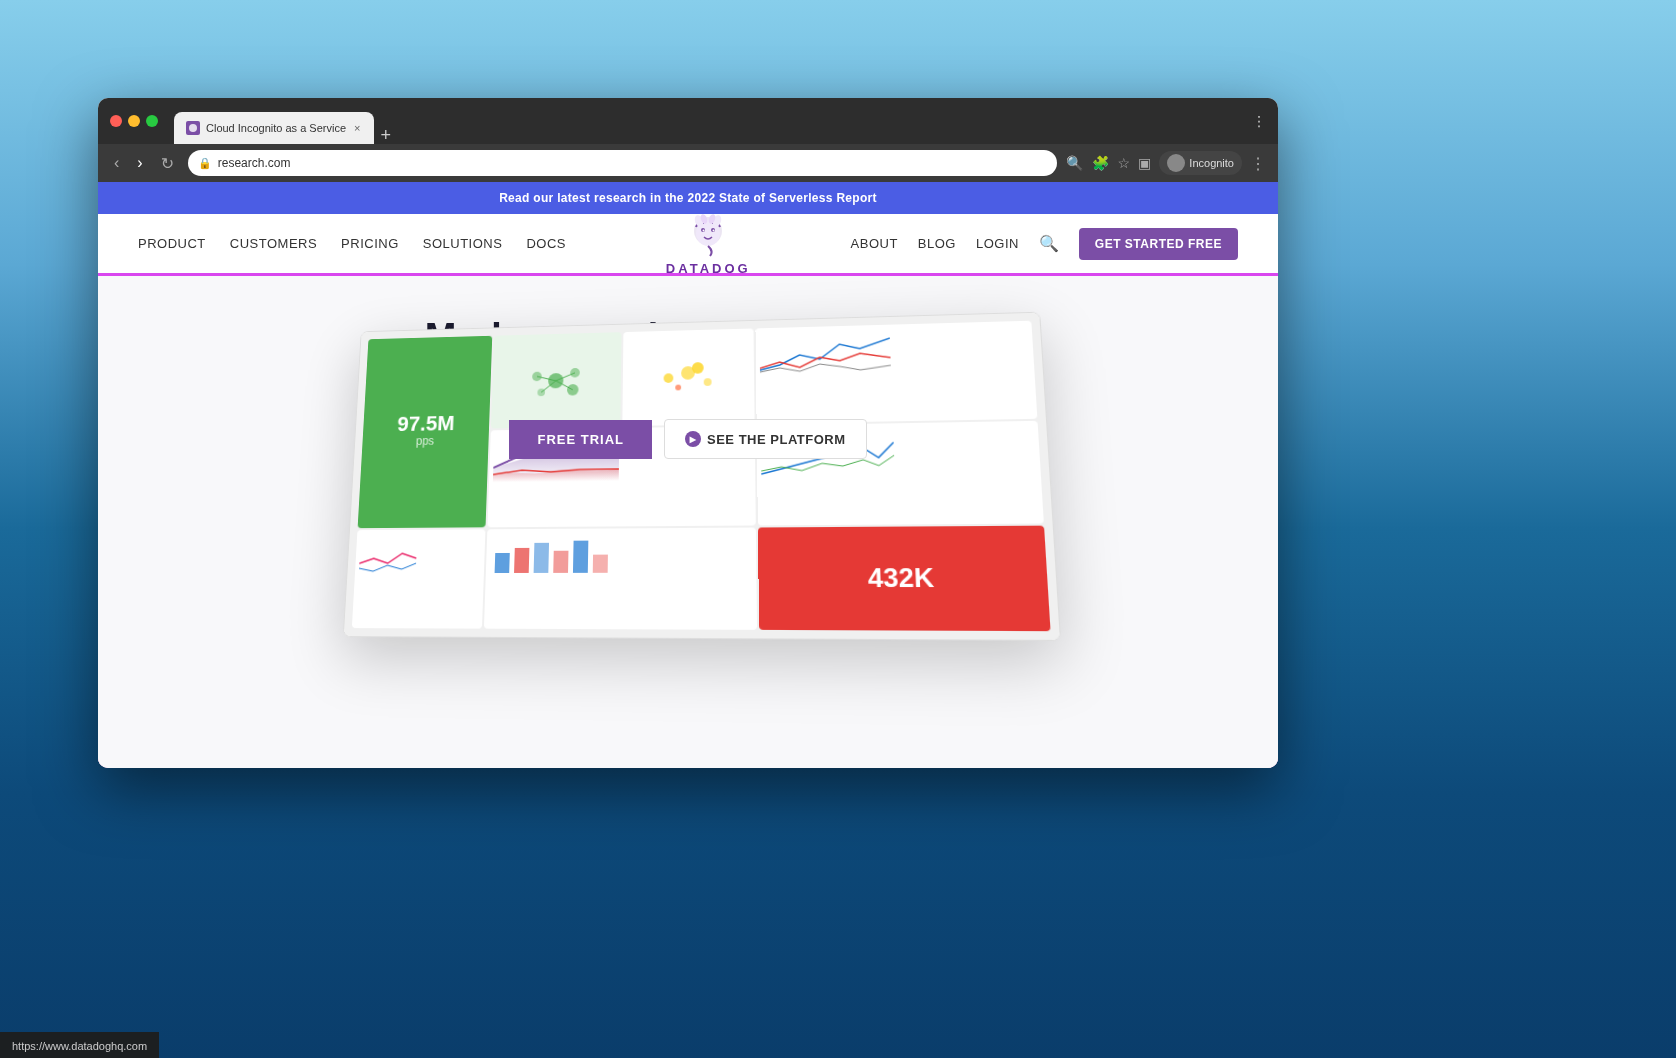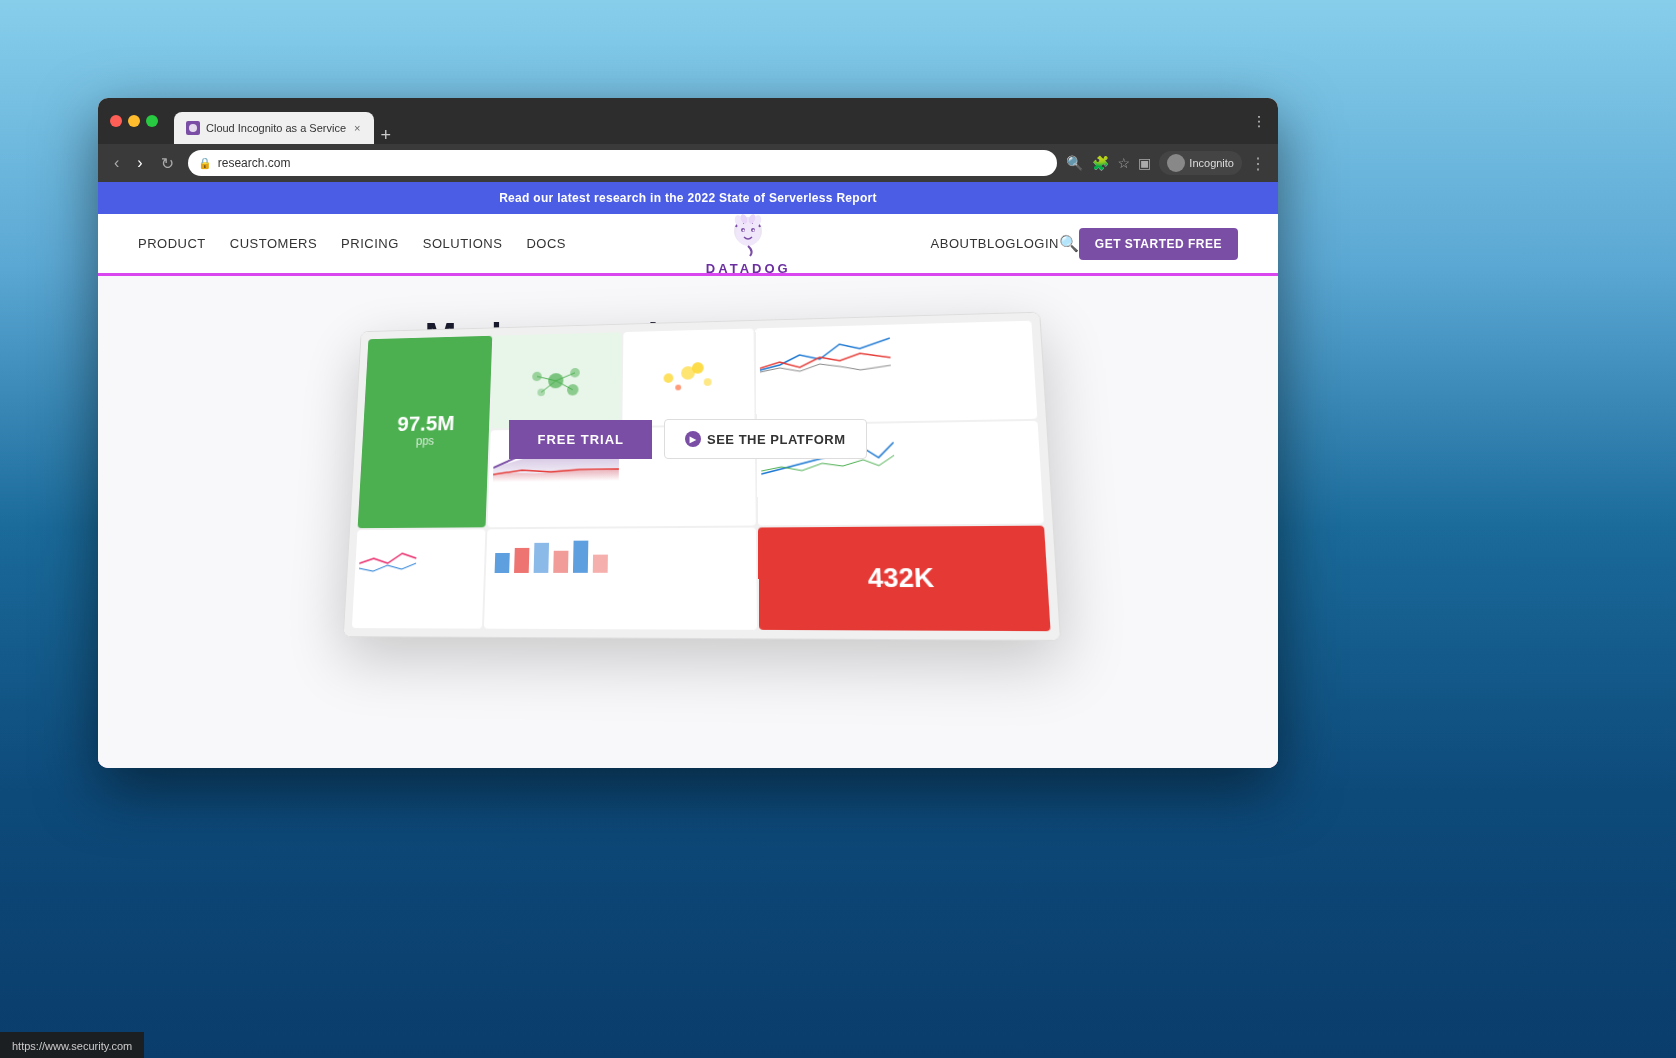--- a/index.html
+++ b/index.html
@@ -266,20 +266,21 @@
       font-size: 13px;
       font-weight: 700;
       color: #6b2fa0;
       letter-spacing: 3px;
       text-transform: uppercase;
       margin-top: 2px;
     }
 
     .nav-links-right {
       display: flex;
+      gap: 20px;
       align-items: center;
     }
 
     .nav-link-right {
       font-size: 13px;
       color: #333;
       text-decoration: none;
       font-weight: 500;
       text-transform: uppercase;
       letter-spacing: 0.5px;
@@ -622,14 +623,14 @@
             <div style="color:white; font-size:26px; font-weight:800;">432K</div>
           </div>
         </div>
       </div>
     </div>
 
   </div>
 </div>
 
 <div class="status-bar">
-  <span class="status-url">https://www.security.com</span>
+  <span class="status-url">https://www.datadoghq.com</span>
 </div>
 
 </body></html>

